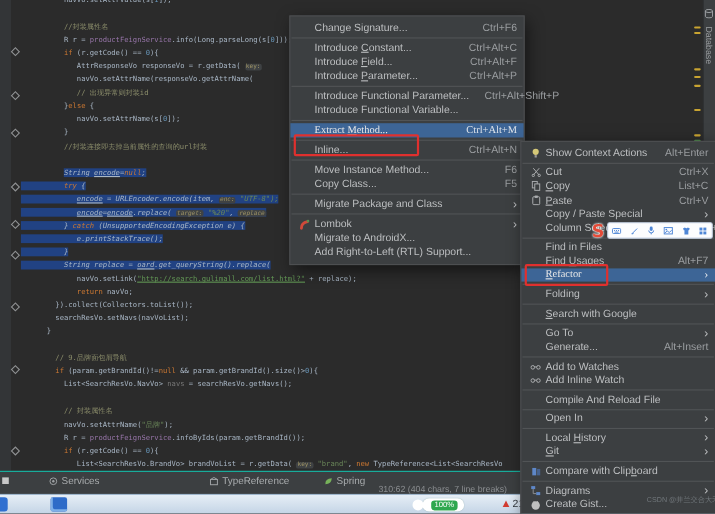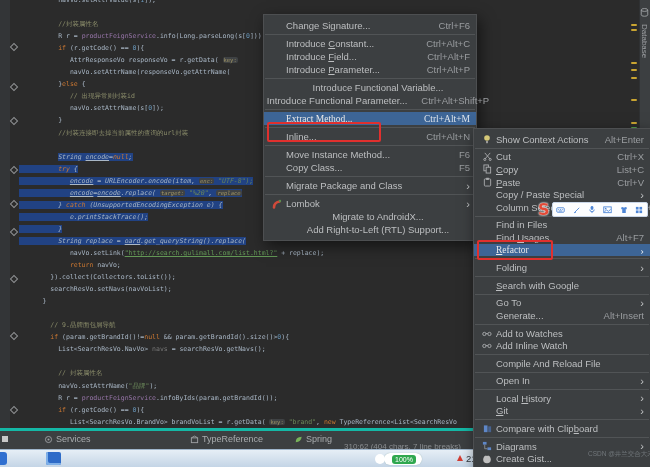--- a/index.html
+++ b/index.html
@@ -21,35 +21,35 @@
         transform:rotate(45deg);background:transparent;}
   
   #stripe-right{position:absolute;right:0;top:0;width:10px;height:449px;background:#3C3F41;border-left:1px solid #2f3133;}
   .mark{position:absolute;left:631px;width:6px;height:2px;border-radius:1px;}
   #db-btn{position:absolute;right:0;top:8px;width:11px;height:70px;color:#9DA0A3;}
   #db-label{position:absolute;top:16px;left:1px;writing-mode:vertical-rl;font-size:8px;color:#9DA0A3;}
   
   .menu{position:absolute;background:#3C3F41;border:1px solid #4D4F51;
         box-shadow:3px 5px 14px rgba(0,0,0,.55);font-size:9.5px;color:#BDBFC1;z-index:5;}
   .menu .mi{display:flex;align-items:center;padding:0 6px 0 4px;}
-  #menu-refactor .mi{height:13px;justify-content:center;}
+  #menu-refactor .mi{height:13px;}
   #menu-context .mi{height:12.6px;}
   .mi .mic{width:18px;flex:0 0 18px;display:flex;align-items:center;justify-content:center;}
   .mi .lab{white-space:nowrap;}
   .mi .lab u{text-decoration:underline;text-underline-offset:1px;}
   .mi .sc{margin-left:auto;color:#9A9DA0;white-space:nowrap;padding-left:14px;}
   .mi .arr{margin-left:auto;color:#C0C2C4;font-size:11px;line-height:10px;padding-left:14px;}
   .mi.sel{background:#3D6596;color:#E8E8E8;font-family:Liberation Serif, serif;}
   .mi.sel .sc,.mi.sel .arr{color:#DDE3EA;}
   .msep{border-top:1px solid #515456;margin:2px 1px;}
   
   .redbox{position:absolute;border:2px solid #E0302E;border-radius:2px;z-index:7;}
   
   #bottom-bar{position:absolute;left:0;top:428px;width:650px;height:21px;background:#3C3F41;
-              border-top:3px solid #14b8a6;}
+              border-top:1px solid #14b8a6;}
   .tab{position:absolute;top:2px;height:12px;display:flex;align-items:center;gap:3px;
        color:#A9ACAE;font-size:9px;}
   #status-pos{position:absolute;left:344px;top:11px;font-size:8px;color:#8A8D90;white-space:nowrap;}
   #partial-tab{position:absolute;left:2px;top:5px;width:6px;height:6px;background:#C8C8C8;}
   
   #taskbar{position:absolute;left:0;top:449px;width:650px;height:18px;
            background:linear-gradient(#E6EEF6,#C2D3E5);border-top:1px solid #9FB6CC;}
   #tb-icon-edge{position:absolute;left:-5px;top:2px;width:12px;height:13px;border-radius:3px;background:#2F6FD0;}
   #tb-app{position:absolute;left:46px;top:2px;width:15px;height:13px;border-radius:2px;
           background:#2E6BC8;box-shadow:inset 2px -2px 0 #7FB0E8;}
@@ -78,22 +78,22 @@
   <div id="stripe-left"></div>
 
   <div id="editor">
       <div class="line"><span><span>          </span><span><span class="t-p">navVo.setAttrValue(s[</span><span class="t-n">1</span><span class="t-p">]);</span></span></span></div>
       <div class="line"><span><span></span><span></span></span></div>
       <div class="line"><span><span>          </span><span><span class="t-c">//封装属性名</span></span></span></div>
       <div class="line"><span><span>          </span><span><span class="t-p">R r = </span><span class="t-f">productFeignService</span><span class="t-p">.info(Long.parseLong(s[</span><span class="t-n">0</span><span class="t-p">]));</span></span></span></div>
       <div class="line"><span><span>          </span><span><span class="t-k">if</span><span class="t-p"> (r.getCode() == </span><span class="t-n">0</span><span class="t-p">){</span></span></span></div>
       <div class="line"><span><span>             </span><span><span class="t-p">AttrResponseVo responseVo = r.getData( </span><span class="t-h">key:</span></span></span></div>
       <div class="line"><span><span>             </span><span><span class="t-p">navVo.setAttrName(responseVo.getAttrName(</span></span></span></div>
+      <div class="line"><span><span>             </span><span><span class="t-c">// 出现异常则封装id</span></span></span></div>
       <div class="line"><span><span>          </span><span><span class="t-p">}</span><span class="t-k">else</span><span class="t-p"> {</span></span></span></div>
-      <div class="line"><span><span>             </span><span><span class="t-c">// 出现异常则封装id</span></span></span></div>
       <div class="line"><span><span>             </span><span><span class="t-p">navVo.setAttrName(s[</span><span class="t-n">0</span><span class="t-p">]);</span></span></span></div>
       <div class="line"><span><span>          </span><span><span class="t-p">}</span></span></span></div>
       <div class="line"><span><span>          </span><span><span class="t-c">//封装连接即去掉当前属性的查询的url封装</span></span></span></div>
       <div class="line"><span><span></span><span></span></span></div>
       <div class="line"><span><span>          </span><span class="selbg"><span class="t-p">String </span><span class="t-u">encode</span><span class="t-p">=</span><span class="t-k">null</span><span class="t-p">;</span></span></span></div>
       <div class="line"><span class="selbg"><span>          </span><span><span class="t-k">try</span><span class="t-p"> {</span></span></span></div>
       <div class="line"><span class="selbg"><span>             </span><span><span class="t-u">encode</span><span class="t-p"> = URLEncoder.encode(item, </span><span class="t-h">enc:</span><span class="t-p"> </span><span class="t-s">"UTF-8");</span></span></span></div>
       <div class="line"><span class="selbg"><span>             </span><span><span class="t-u">encode</span><span class="t-p">=</span><span class="t-u">encode</span><span class="t-p">.replace( </span><span class="t-h">target:</span><span class="t-p"> </span><span class="t-s">"%20"</span><span class="t-p">, </span><span class="t-h">replace</span></span></span></div>
       <div class="line"><span class="selbg"><span>          </span><span><span class="t-p">} </span><span class="t-k">catch</span><span class="t-p"> (UnsupportedEncodingException e) {</span></span></span></div>
       <div class="line"><span class="selbg"><span>             </span><span><span class="t-p">e.printStackTrace();</span></span></span></div>
@@ -210,26 +210,26 @@
         <span class="sc">Ctrl+Alt+F</span>
       </div>
       <div class="mi">
         <span class="mic"></span>
         <span class="lab">Introduce <u>P</u>arameter...</span>
         <span class="sc">Ctrl+Alt+P</span>
       </div>
       <div class="msep"></div>
       <div class="mi">
         <span class="mic"></span>
-        <span class="lab">Introduce Functional Variable...</span>
-      </div>
-      <div class="mi">
-        <span class="mic"></span>
         <span class="lab">Introduce Functional Parameter...</span>
         <span class="sc">Ctrl+Alt+Shift+P</span>
+      </div>
+      <div class="mi">
+        <span class="mic"></span>
+        <span class="lab">Introduce Functional Variable...</span>
       </div>
       <div class="msep"></div>
       <div class="mi sel">
         <span class="mic"></span>
         <span class="lab">Extract <u>M</u>ethod...</span>
         <span class="sc">Ctrl+Alt+M</span>
       </div>
       <div class="msep"></div>
       <div class="mi">
         <span class="mic"></span>

